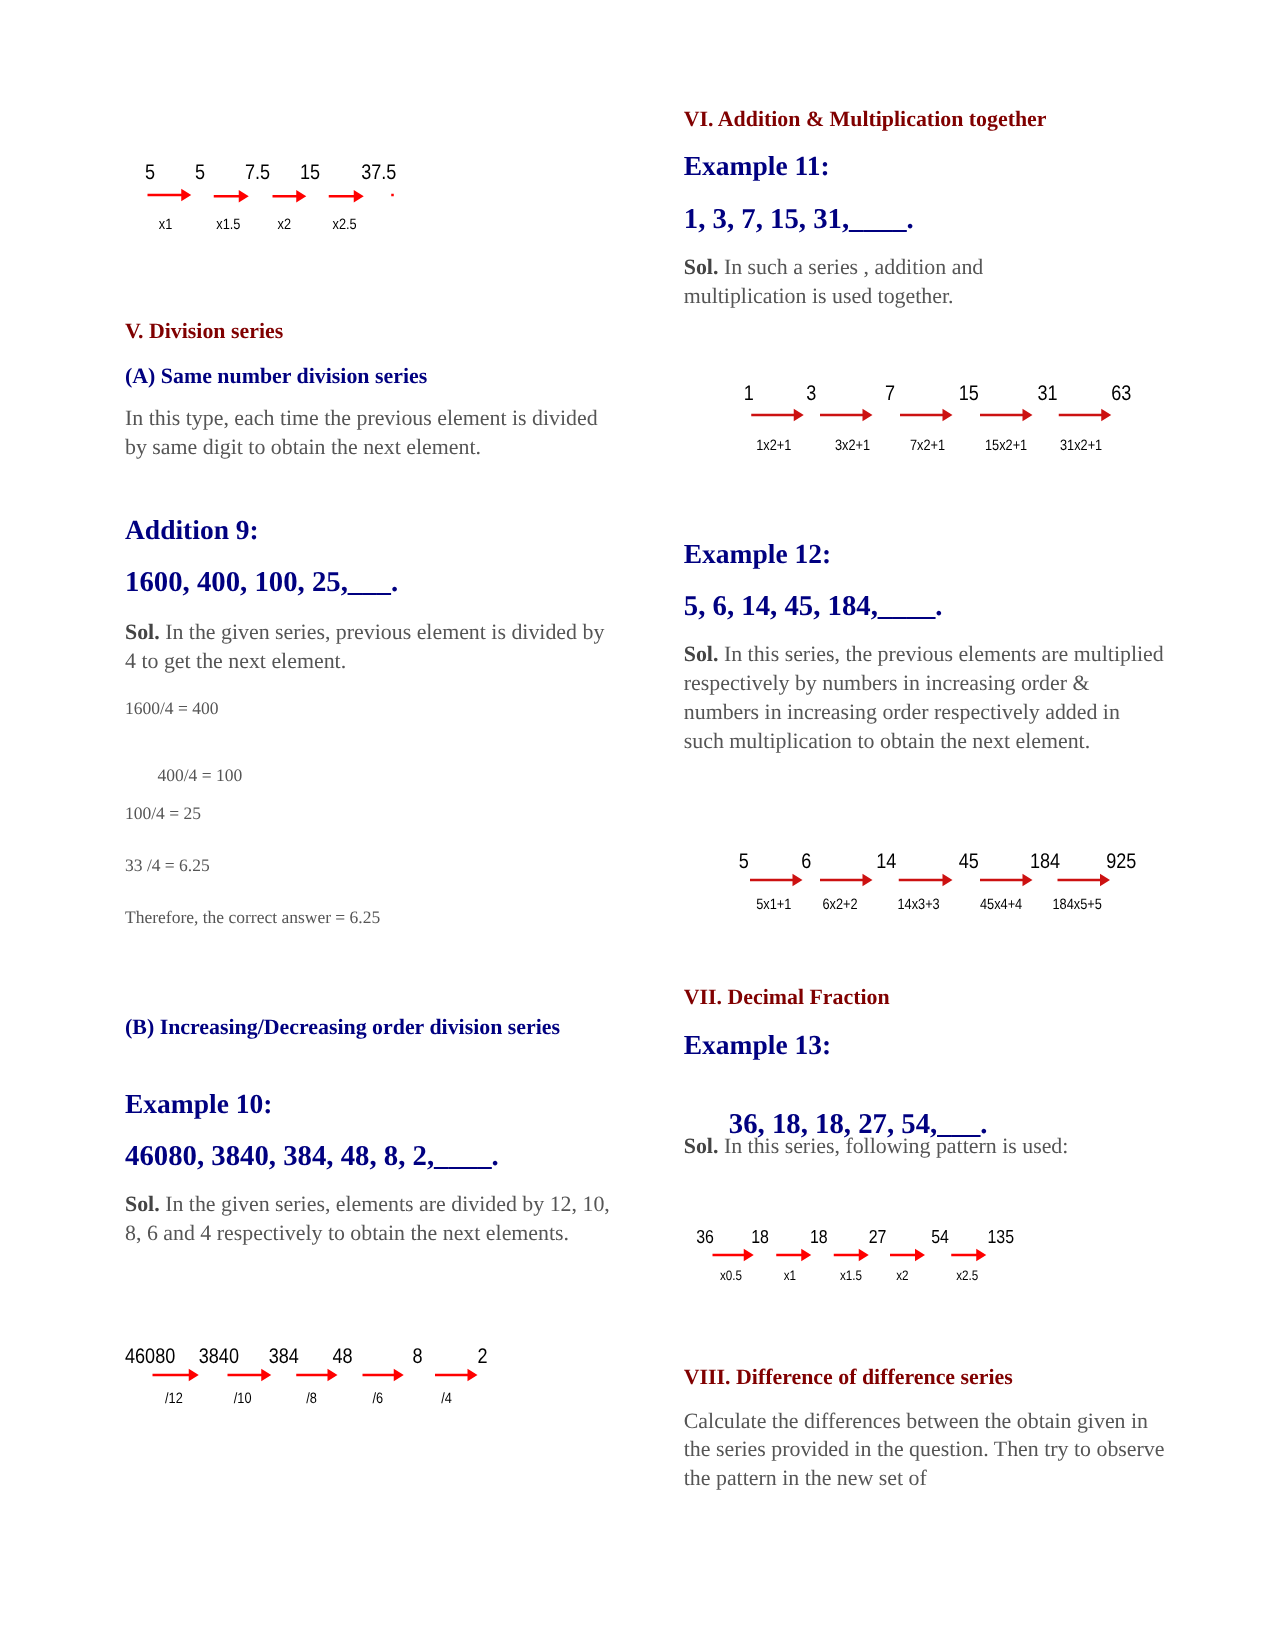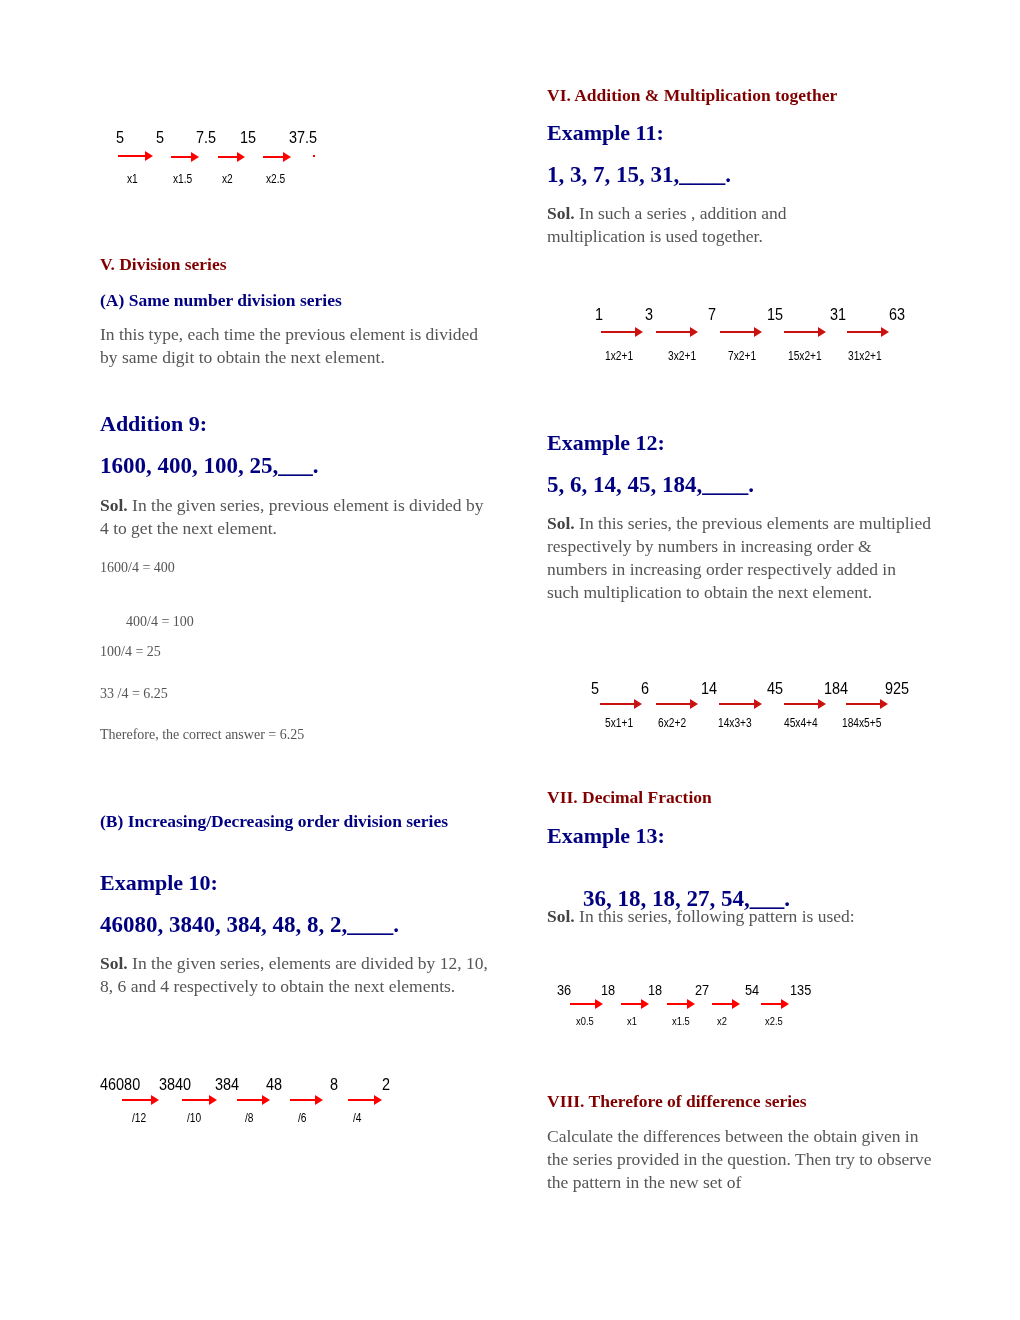--- a/index.html
+++ b/index.html
@@ -171,15 +171,15 @@
   <span class="arrow bright" style="left:667px;top:1003px;width:21px;"></span>
   <span class="arrow bright" style="left:712px;top:1003px;width:21px;"></span>
   <span class="arrow bright" style="left:761px;top:1003px;width:21px;"></span>
   <span class="op" style="left:576px;top:1015px;font-size:11px;">x0.5</span>
   <span class="op" style="left:627px;top:1015px;font-size:11px;">x1</span>
   <span class="op" style="left:672px;top:1015px;font-size:11px;">x1.5</span>
   <span class="op" style="left:717px;top:1015px;font-size:11px;">x2</span>
   <span class="op" style="left:765px;top:1015px;font-size:11px;">x2.5</span>
 </div>
 
-<div class="abs h-section" style="left:547px;top:1091px;">VIII. Therefore of difference series</div>
+<div class="abs h-section" style="left:547px;top:1091px;">VIII. Difference of difference series</div>
 
 <div class="abs para" style="left:547px;top:1125px;width:388px;">Calculate the differences between the obtain given in the series provided in the question. Then try to observe the pattern in the new set of</div>
 
 </body></html>

